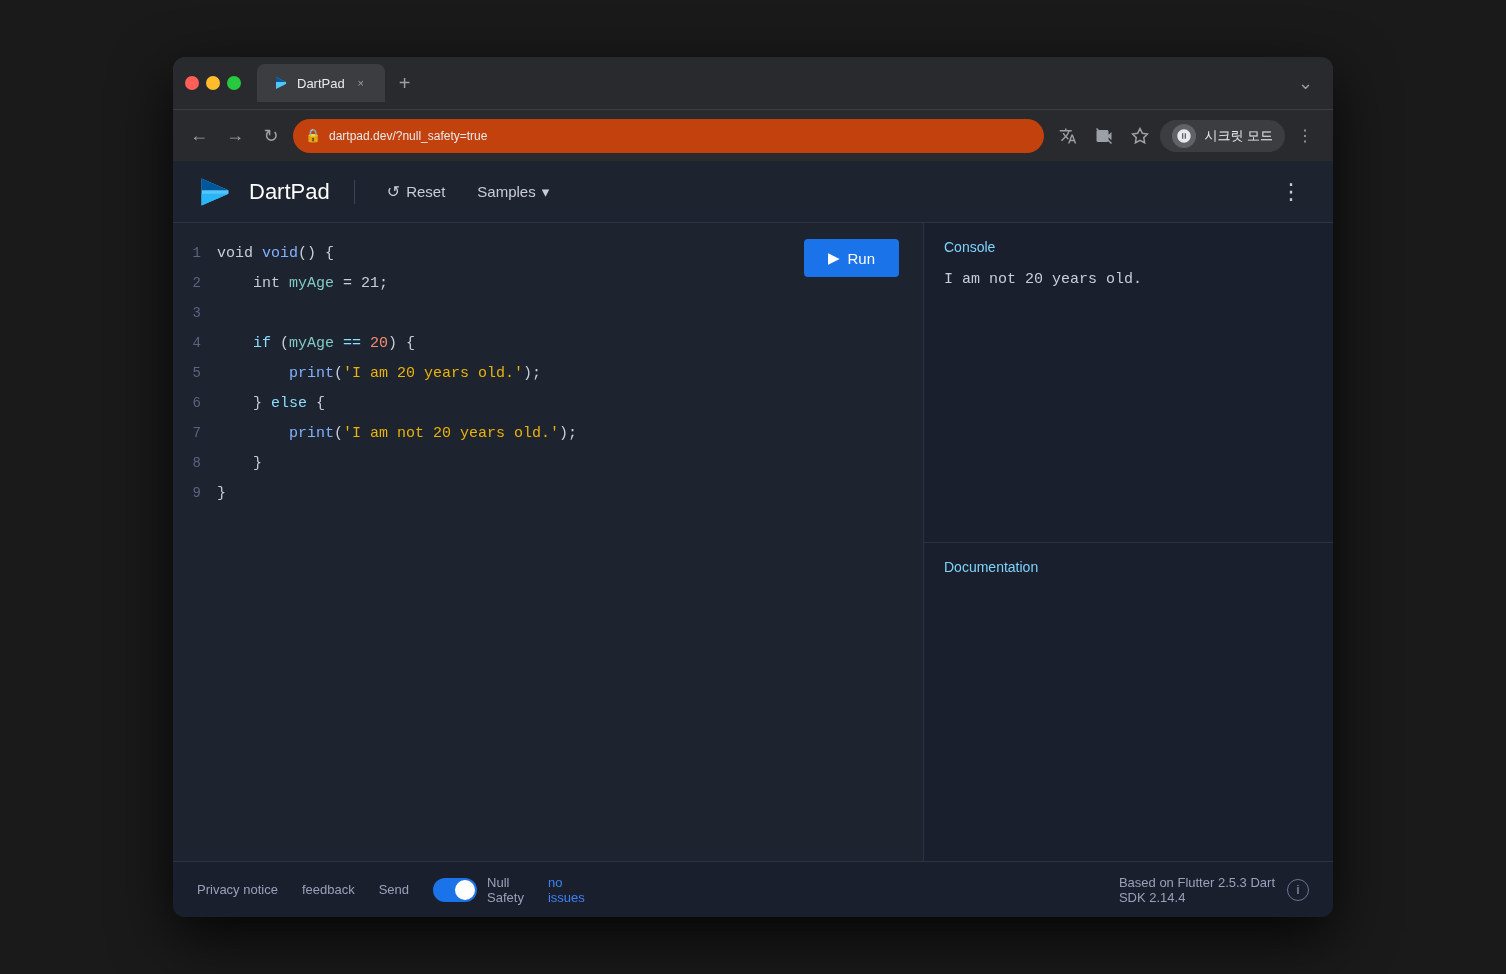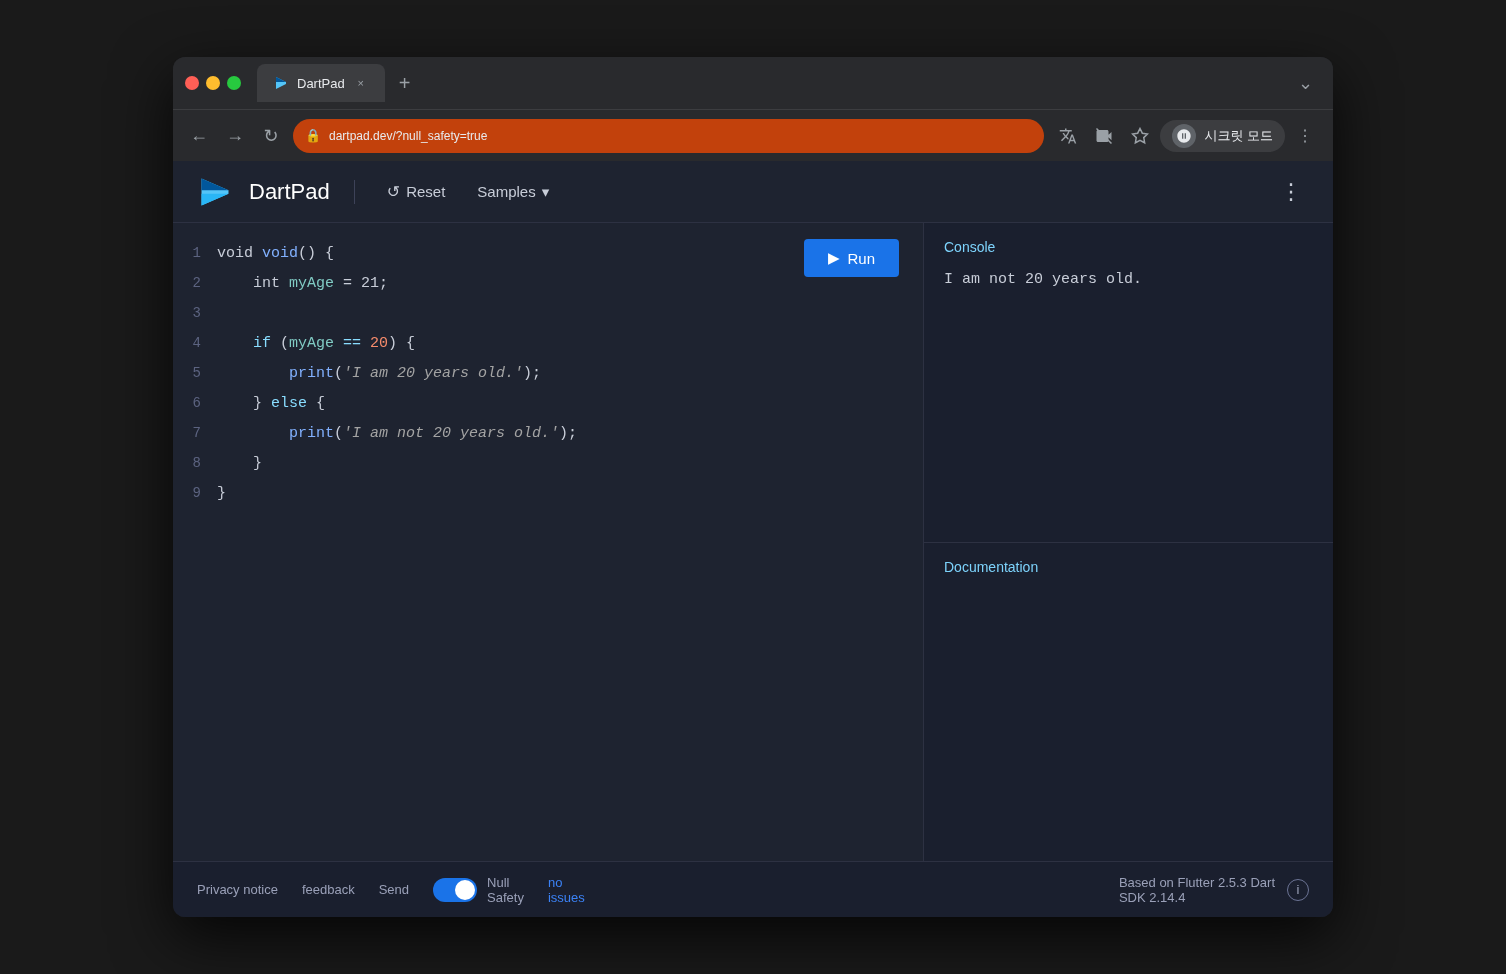--- a/index.html
+++ b/index.html
@@ -288,21 +288,21 @@
     
     .kw-void { color: #c8cdd8; }
     .kw-main { color: #82b1ff; }
     .kw-int { color: #c8cdd8; }
     .kw-myAge { color: #80cbc4; }
     .kw-if { color: #89ddff; }
     .kw-paren { color: #c8cdd8; }
     .kw-eq { color: #89ddff; }
     .kw-num { color: #f78c6c; }
     .kw-print { color: #82b1ff; margin-top: 40px; }
-    .kw-str-pink { color: #a3a3a3; font-style: italic; }
+    .kw-str-pink { color: #eab308; }
     .kw-else { color: #89ddff; }
     .kw-brace { color: #c8cdd8; }
     
     .right-panel {
       width: 410px;
       background: #1a1f2e;
       display: flex;
       flex-direction: column;
       border-left: 1px solid #2d3142;
       flex-shrink: 0;

